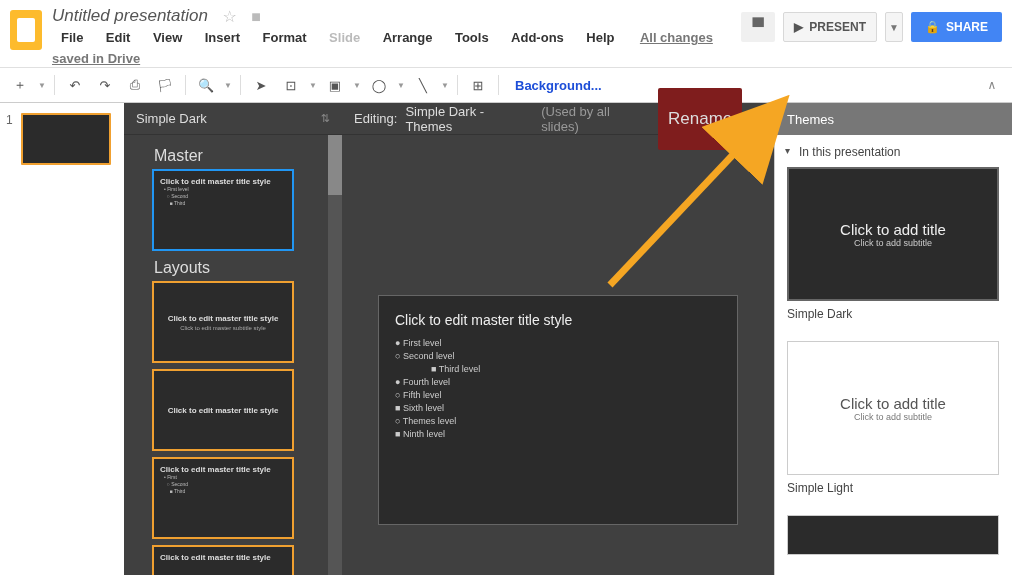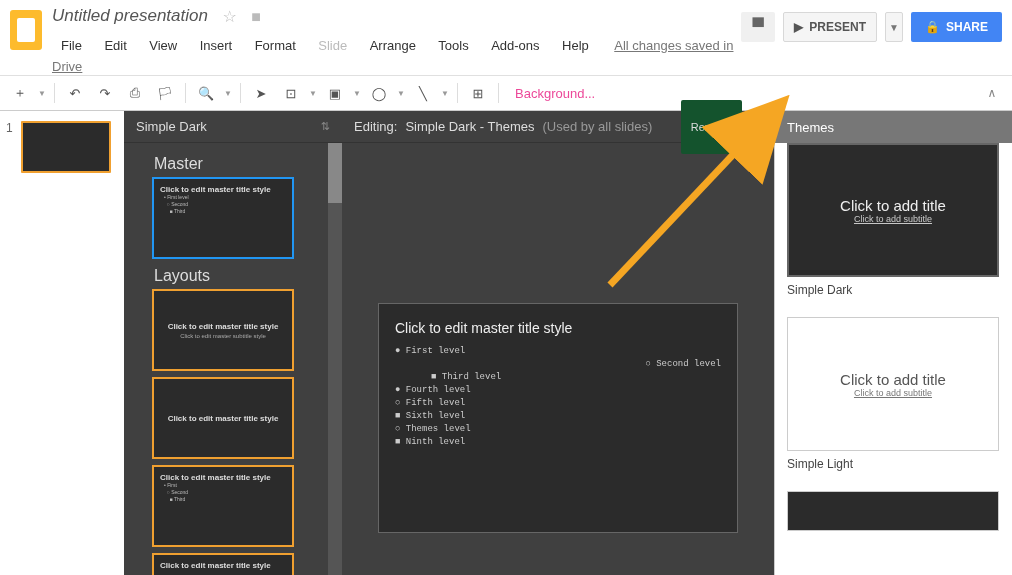--- a/index.html
+++ b/index.html
@@ -4,35 +4,35 @@
 <style>
 * { box-sizing: border-box; margin: 0; padding: 0; font-family: Arial, sans-serif; }
 body { width: 1012px; height: 575px; overflow: hidden; background: #fff; position: relative; }
 
 .header { display: flex; align-items: flex-start; padding: 6px 10px 0 10px; }
 .logo { width: 32px; height: 40px; background: #fdbb2d; border-radius: 3px; display: flex; align-items: center; justify-content: center; margin-right: 10px; margin-top: 4px; }
 .logo-inner { width: 18px; height: 24px; background: #fff; border-radius: 2px; }
 .title-area { flex: 1; }
 .doc-title { font-size: 17px; color: #555; font-style: italic; display: inline-block; text-align: right; }
 .star-icon, .folder-icon { display: inline-block; margin-left: 10px; color: #bbb; font-size: 16px; vertical-align: middle; }
-.menu-bar { margin-top: 8px; }
+.menu-bar { margin-top: 0; font-weight: bold; }
 .menu-item { display: inline-block; font-size: 13px; color: #333; padding: 4px 9px; cursor: pointer; }
 .menu-item.disabled { color: #bbb; }
 .save-status { font-size: 13px; color: #777; text-decoration: underline; margin-left: 12px; }
 .header-right { display: flex; align-items: center; gap: 8px; padding-top: 6px; }
 .comments-icon { width: 34px; height: 30px; background: #f0f0f0; display: flex; align-items: center; justify-content: center; color: #666; font-size: 16px; border-radius: 2px; }
 .present-btn { height: 30px; background: #f5f5f5; border: 1px solid #d8d8d8; color: #555; font-size: 12px; font-weight: bold; padding: 0 10px; display: flex; align-items: center; gap: 6px; border-radius: 2px; }
 .present-dd { height: 30px; width: 18px; background: #f5f5f5; border: 1px solid #d8d8d8; display: flex; align-items: center; justify-content: center; color: #777; font-size: 10px; border-radius: 2px; }
 .share-btn { height: 30px; background: #4285f4; color: #fff; font-size: 12px; font-weight: bold; padding: 0 14px; display: flex; align-items: center; gap: 6px; border-radius: 2px; }
 
 .toolbar { height: 36px; border-top: 1px solid #e0e0e0; border-bottom: 1px solid #ccc; display: flex; align-items: center; padding: 0 6px; gap: 2px; }
 .tb-btn { width: 28px; height: 26px; display: flex; align-items: center; justify-content: center; color: #555; font-size: 13px; cursor: pointer; position: relative; }
 .tb-btn.narrow { width: 12px; font-size: 8px; color: #999; }
 .tb-sep { width: 1px; height: 20px; background: #ddd; margin: 0 4px; }
-.tb-text { font-size: 13px; color: #ec4899; padding: 0 10px; cursor: pointer; }
+.tb-text { font-size: 13px; color: #1d4ed8; padding: 0 10px; cursor: pointer; font-weight: bold; }
 .tb-spacer { flex: 1; }
 .tb-collapse { width: 28px; height: 26px; display: flex; align-items: center; justify-content: center; color: #888; font-size: 12px; }
 
 .main { display: flex; height: calc(575px - 58px - 36px); }
 
 .filmstrip { width: 124px; background: #fff; padding: 10px 6px; }
 .fs-num { font-size: 12px; color: #666; display: inline-block; vertical-align: top; margin-right: 4px; }
 .fs-thumb { width: 90px; height: 52px; background: #2b2b2b; border: 2px solid #f0a030; display: inline-block; border-radius: 1px; }
 
 .master-panel { width: 218px; background: #404040; display: flex; flex-direction: column; }
@@ -46,49 +46,49 @@
 .mp-thumb.sel-blue { outline: 2px solid #2196f3; }
 .mp-thumb.sel-orange { outline: 2px solid #f0a030; }
 .mp-thumb .tt { font-size: 8px; font-weight: bold; }
 .mp-thumb .ts { font-size: 6px; color: #aaa; margin-top: 2px; }
 .mp-thumb.centered { text-align: center; display: flex; flex-direction: column; justify-content: center; align-items: center; }
 .mp-thumb .lvl { margin-left: 4px; font-size: 5px; color: #bbb; line-height: 1.4; }
 
 .editor { flex: 1; background: #404040; display: flex; flex-direction: column; }
 .ed-header { height: 32px; display: flex; align-items: center; padding: 0 12px; color: #ddd; font-size: 13px; gap: 8px; border-bottom: 1px solid #333; }
 .ed-header .muted { color: #999; }
-.rename-btn { background: #14532d; color: #ddd; font-size: 11px; padding: 21px 10px; border-radius: 2px; margin-left: auto; cursor: pointer; }
+.rename-btn { background: #7f1d1d; color: #ddd; font-size: 17px; padding: 21px 10px; border-radius: 2px; margin-left: auto; cursor: pointer; }
 .close-ed { color: #ddd; font-size: 14px; cursor: pointer; }
 .ed-canvas { flex: 1; display: flex; align-items: center; justify-content: center; padding: 20px; }
 .slide { width: 360px; height: 230px; background: #2b2b2b; border: 1px solid #666; padding: 16px; color: #eee; margin-top:100px;}
 .slide-title { font-size: 14px; margin-bottom: 10px; }
 .slide ul { list-style: none; font-size: 9px; color: #ccc; }
-.slide li { margin: 3px 0; font-family: Liberation Mono, monospace; }
+.slide li { margin: 3px 0; }
 .b1 { margin-left: 0; } .b1::before { content: "● "; }
-.b2 { margin-left: 14px; text-align: right; } .b2::before { content: "○ "; }
+.b2 { margin-left: 14px; } .b2::before { content: "○ "; }
 .b3 { margin-left: 28px; padding-left: 36px; } .b3::before { content: "■ "; }
 .b4 { margin-left: 42px; } .b4::before { content: "● "; }
 .b5 { margin-left: 56px; } .b5::before { content: "○ "; }
 .b6 { margin-left: 70px; } .b6::before { content: "■ "; }
 .b7 { margin-left: 84px; } .b7::before { content: "● "; }
 .b8 { margin-left: 98px; } .b8::before { content: "○ "; }
 .b9 { margin-left: 112px; } .b9::before { content: "■ "; }
 
 .themes { width: 238px; background: #fff; border-left: 1px solid #ccc; display: flex; flex-direction: column; }
 .th-header { height: 32px; background: #777; color: #fff; font-size: 13px; display: flex; align-items: center; padding: 0 12px; }
 .th-sub { font-size: 12px; color: #444; padding: 10px 12px 8px 24px; position: relative; }
 .th-sub::before { content: "▾"; position: absolute; left: 10px; color: #555; font-size: 10px; }
 .th-body { flex: 1; overflow: hidden; padding: 0 12px; }
 .th-card { width: 216px; margin-bottom: 6px; }
 .th-preview { width: 212px; height: 134px; display: flex; flex-direction: column; align-items: center; justify-content: center; border: 1px solid #ccc; }
 .th-preview.dark { background: #2b2b2b; color: #eee; border: 2px solid #666; }
 .th-preview.light { background: #fff; color: #555; }
 .th-preview.dark2 { background: #2b2b2b; height: 40px; }
 .th-p-title { font-size: 15px; }
-.th-p-sub { font-size: 9px; margin-top: 0; opacity: 0.8; text-decoration: underline; }
+.th-p-sub { font-size: 9px; margin-top: 0; opacity: 0.8; }
 .th-name { font-size: 12px; color: #444; padding: 6px 0 14px 0; }
 
 .arrow { position: absolute; pointer-events: none; z-index: 50; }
 .arrow svg { overflow: visible; }
 </style>
 </head>
 <body>
 
 <div class="header">
   <div class="logo">
@@ -207,20 +207,21 @@
           <li class="b6">Sixth level</li>
           <li class="b8">Themes level</li>
           <li class="b9">Ninth level</li>
         </ul>
       </div>
     </div>
   </div>
 
   <div class="themes">
     <div class="th-header">Themes</div>
+    <div class="th-sub">In this presentation</div>
     <div class="th-body">
       <div class="th-card">
         <div class="th-preview dark">
           <div class="th-p-title">Click to add title</div>
           <div class="th-p-sub">Click to add subtitle</div>
         </div>
         <div class="th-name">Simple Dark</div>
       </div>
       <div class="th-card">
         <div class="th-preview light">

